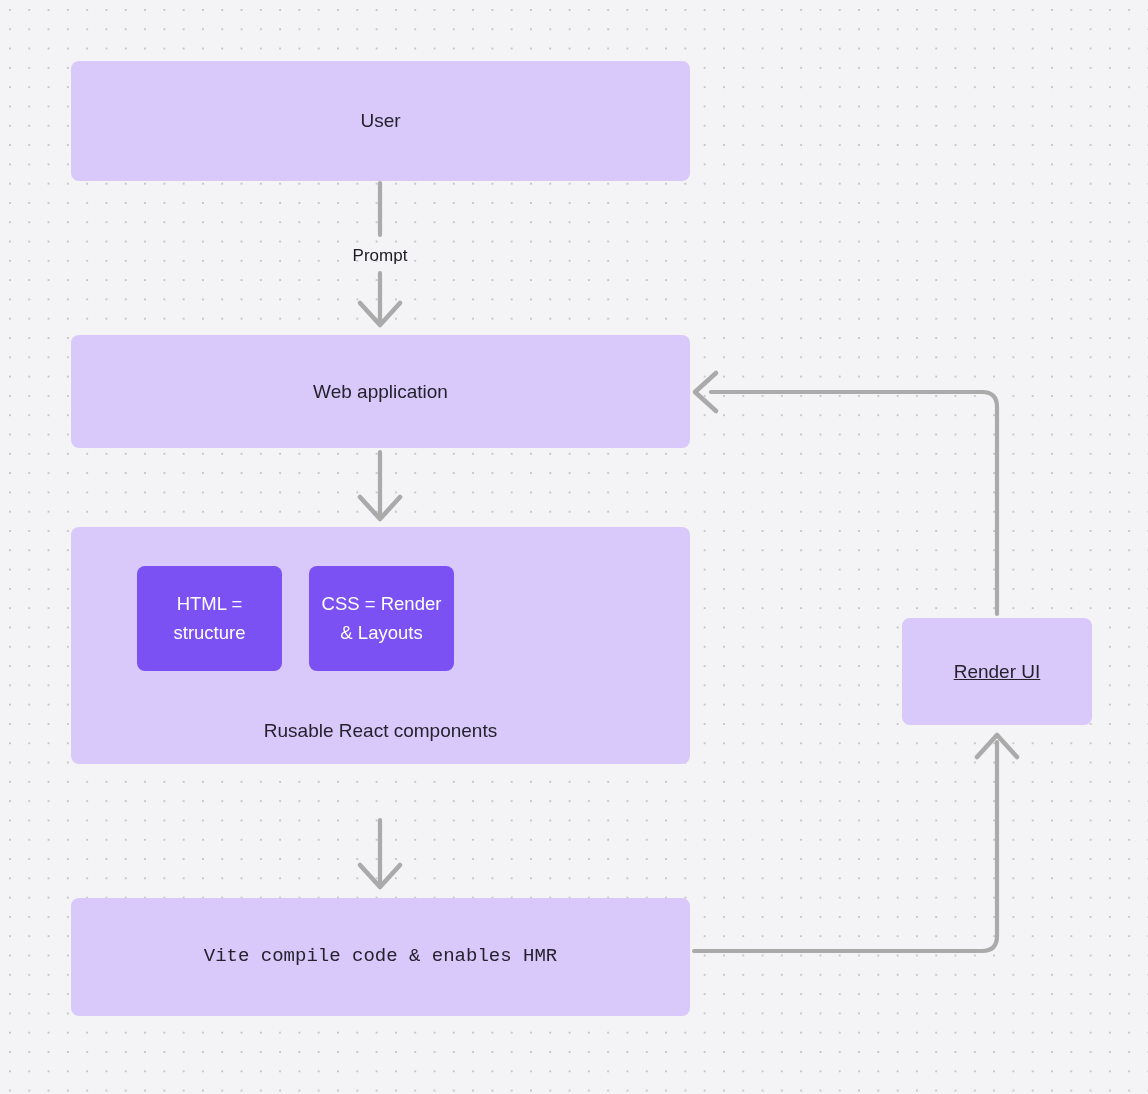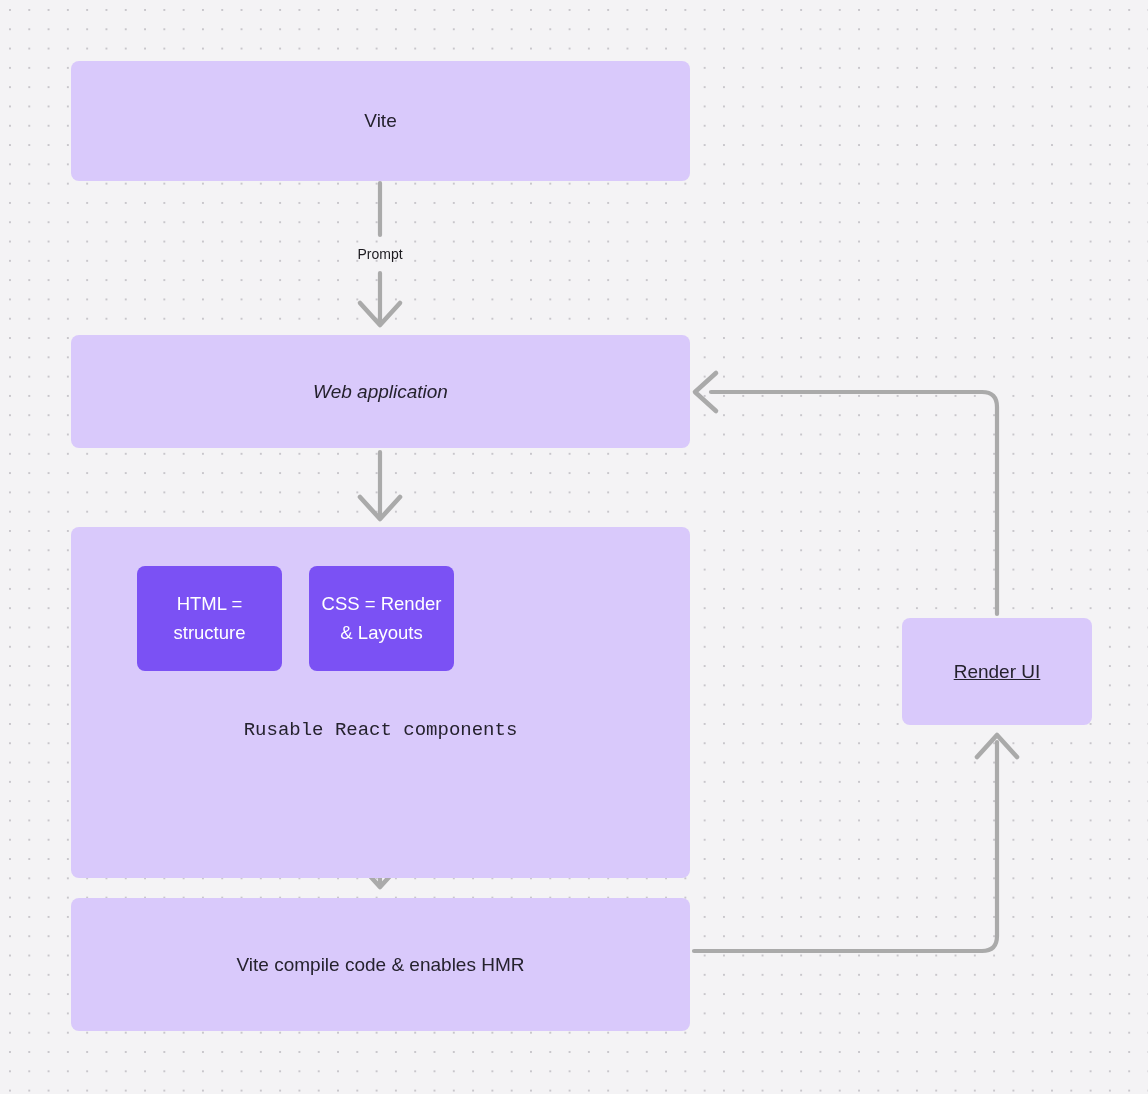--- a/index.html
+++ b/index.html
@@ -53,24 +53,24 @@
   .node-inner {
     background-color: #7b51f4;
     color: #ffffff;
     font-size: 18.5px;
     line-height: 1.55;
     border-radius: 8px;
   }
 
   
   #node-user       { left: 71px;  top: 61px;  width: 619px; height: 120px; }
-  #node-webapp     { left: 71px;  top: 335px; width: 619px; height: 113px; font-style: italic; }
-  #node-components { left: 71px;  top: 527px; width: 619px; height: 351px;
+  #node-webapp     { left: 71px;  top: 335px; width: 619px; height: 113px; }
+  #node-components { left: 71px;  top: 527px; width: 619px; height: 237px;
                      align-items: flex-start; justify-content: flex-start; }
-  #node-vite       { left: 71px;  top: 898px; width: 619px; height: 133px; }
+  #node-vite       { left: 71px;  top: 898px; width: 619px; height: 118px; font-family: Liberation Mono, monospace; }
   #node-render     { left: 902px; top: 618px; width: 190px; height: 107px; text-decoration: underline; }
 
   
   .inner-row {
     position: absolute;
     left: 66px;
     top: 39px;
     width: 487px;
     display: flex;
     gap: 27px;
@@ -85,26 +85,25 @@
   }
 
   .components-caption {
     position: absolute;
     left: 0;
     top: 190px;
     width: 619px;
     text-align: center;
     font-size: 19px;
     color: #25222e;
-    font-family: Liberation Mono, monospace;
   }
 
   .edge-label {
     position: absolute;
-    font-size: 14px;
+    font-size: 17px;
     color: #1d1b20;
     background-color: transparent;
     white-space: nowrap;
     text-align: center;
   }
   #label-prompt {
     left: 330px;
     top: 246px;
     width: 100px;
   }
@@ -128,21 +127,21 @@
     <path d="M 360 865 L 380 887 L 400 865" stroke="#aaaaaa" stroke-width="4.6" fill="none" stroke-linecap="round" stroke-linejoin="round"></path>
 
     <path d="M 694 951 L 982 951 Q 997 951 997 936 L 997 742" stroke="#aaaaaa" stroke-width="4.2" fill="none" stroke-linecap="round"></path>
     <path d="M 977 757 L 997 735 L 1017 757" stroke="#aaaaaa" stroke-width="4.6" fill="none" stroke-linecap="round" stroke-linejoin="round"></path>
 
     <path d="M 997 614 L 997 407 Q 997 392 982 392 L 711 392" stroke="#aaaaaa" stroke-width="4.2" fill="none" stroke-linecap="round"></path>
     <path d="M 716 373 L 695 392 L 716 411" stroke="#aaaaaa" stroke-width="4.6" fill="none" stroke-linecap="round" stroke-linejoin="round"></path>
   </svg>
 
   <div class="node node-outer" id="node-user">
-    <span>Vite</span>
+    <span>User</span>
   </div>
 
   <div class="edge-label" id="label-prompt">Prompt</div>
 
   <div class="node node-outer" id="node-webapp">
     <span>Web application</span>
   </div>
 
   <div class="node node-outer" id="node-components">
 

